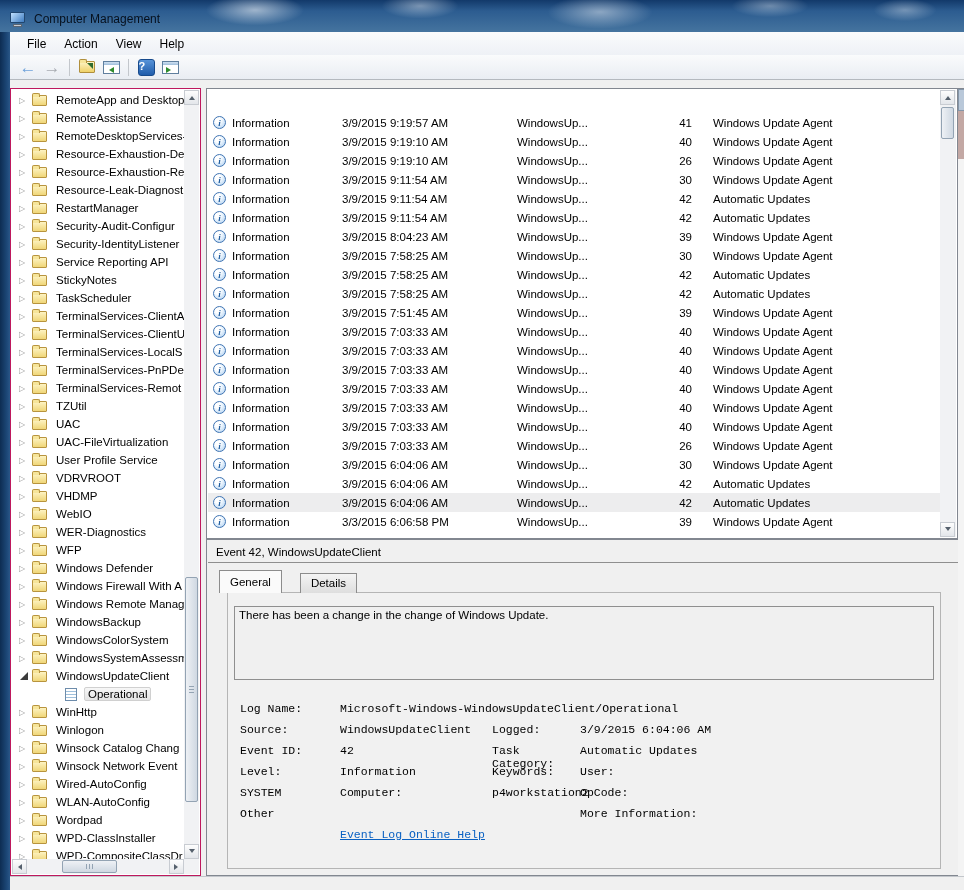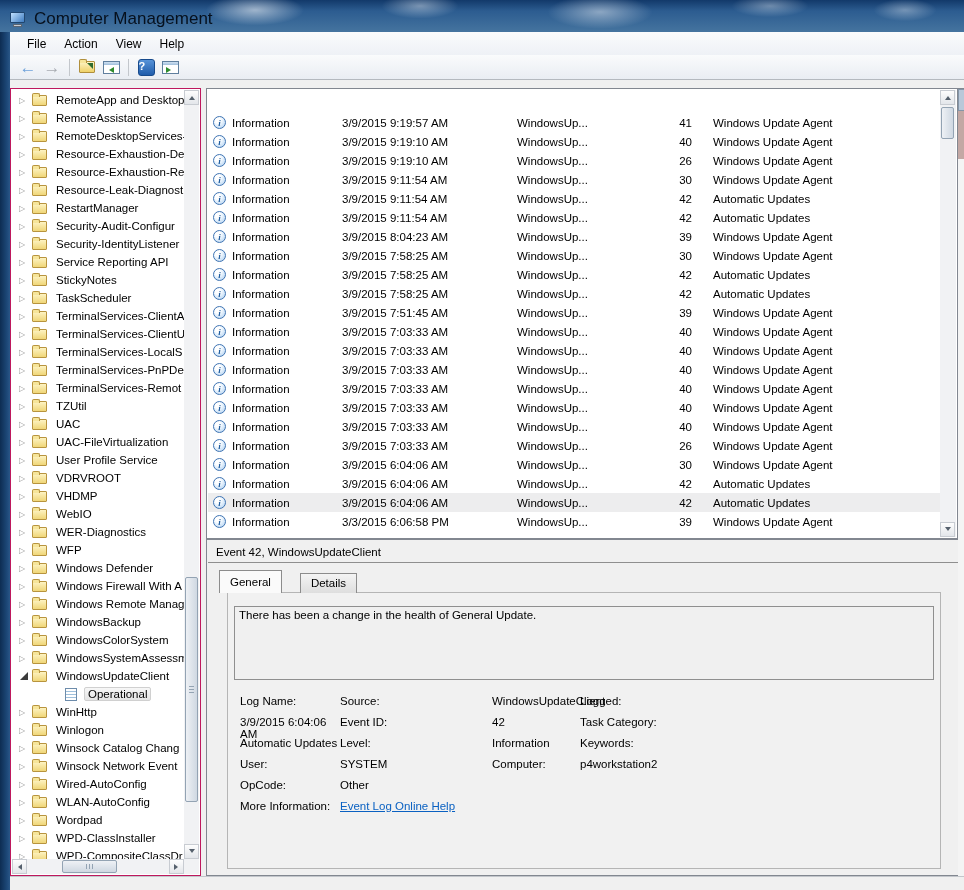--- a/index.html
+++ b/index.html
@@ -14,21 +14,21 @@
     position:absolute; left:0; top:0; width:964px; height:32px;
     background:
       radial-gradient(ellipse 70px 22px at 255px 10px, rgba(255,255,255,.55), transparent 70%),
       radial-gradient(ellipse 55px 18px at 420px 6px, rgba(255,255,255,.40), transparent 70%),
       radial-gradient(ellipse 75px 24px at 600px 12px, rgba(255,255,255,.45), transparent 70%),
       radial-gradient(ellipse 55px 16px at 770px 6px, rgba(255,255,255,.35), transparent 70%),
       radial-gradient(ellipse 45px 16px at 905px 10px, rgba(255,255,255,.35), transparent 70%),
       linear-gradient(#12396a, #2c5c90 34%, #45749f);
     display:flex; align-items:center; padding-left:10px; padding-top:6px;
   }
-  .titlebar .title-text{ margin-left:7px; font-size:17px; color:#06101d; }
+  .titlebar .title-text{ margin-left:7px; font-size:12px; color:#06101d; }
   .win-icon{ position:relative; width:17px; height:15px; }
   .win-icon .scr{ position:absolute; left:0; top:0; width:15px; height:11px;
     background:linear-gradient(135deg,#bfe0ff,#3f7cc0); border:1px solid #20466f; border-radius:1px;}
   .win-icon .base{ position:absolute; left:3px; bottom:0; width:9px; height:3px; background:#c8cdd4; border:1px solid #5a6572;}
   .frame-left{
     position:absolute; left:0; top:32px; width:10px; height:858px;
     background:linear-gradient(90deg,#0d2c52,#1d4878 70%,#2a5787);
   }
   
   .menubar{
@@ -139,22 +139,22 @@
     font-weight:bold; font-size:13px; line-height:16px; cursor:default;}
   .d-close::before{ content:"\00D7"; }
   .tabs{ position:absolute; left:12px; top:30px; display:flex; align-items:flex-end; height:23px; z-index:2;}
   .tab{ padding:3px 10px 2px 10px; border:1px solid #8c8c8c; border-bottom:none; margin-right:18px;
     background:linear-gradient(#f4f4f4,#dedede); font-size:11.5px; height:20px;}
   .tab.active{ background:#fafafa; height:23px; padding-top:5px; position:relative; }
   .groupbox{ position:absolute; left:20px; top:52px; width:714px; height:277px;
     border:1px solid #b5b5b5; background:#f1f1f1; z-index:1;}
   .msgbox{ position:absolute; left:6px; top:13px; right:6px; height:74px;
     border:1px solid #8f8f8f; background:#f0f0f0; padding:2px 4px; font-size:11.5px;}
-  .fields{ position:absolute; left:12px; top:102px; right:8px;
-    display:grid; grid-template-columns:100px 152px 88px auto; grid-auto-rows:21px; font-size:11.5px;}
+  .fields{ position:absolute; left:12px; top:109px; right:8px;
+    display:grid; grid-template-columns:100px 152px 88px auto; grid-auto-rows:21px; font-size:11.5px;font-family:Liberation Mono, monospace;}
   .fval.span3{ grid-column:2 / span 3; }
   .link{ color:#0a61c2; text-decoration:underline; cursor:pointer;}
   
   .right-sliver{ position:absolute; left:958px; top:88px; width:6px; height:788px; background:#f4f4f4;
     border-top:1px solid #828790;}
   .right-sliver .blk1{ height:22px; background:#b9c8d9; border:1px solid #8496a9; border-right:none;}
   .right-sliver .blk2{ height:48px; background:#9b6a63; opacity:.55;}
   .statusbar{ position:absolute; left:10px; top:876px; width:954px; height:14px;
     background:#f0f0f0; border-top:1px solid #c2c6cb;}
 </style>
@@ -700,24 +700,25 @@
 
   <div class="details-pane">
     <div class="d-header">Event 42, WindowsUpdateClient</div>
     <div class="d-close"></div>
     <div class="tabs" id="tabs">
         <div class="tab active">General</div>
         <div class="tab">Details</div>
       </div>
     <div class="groupbox">
       <div class="msgbox">
-        <span>There has been a change in the health of General Update.</span>
+        <span>There has been a change in the change of Windows Update.</span>
       </div>
       <div class="fields" id="fields">
           <div class="flabel">Log Name:</div>
+          <div class="fval span3">Microsoft-Windows-WindowsUpdateClient/Operational</div>
           <div class="flabel">Source:</div>
           <div class="fval">WindowsUpdateClient</div>
           <div class="flabel">Logged:</div>
           <div class="fval">3/9/2015 6:04:06 AM</div>
           <div class="flabel">Event ID:</div>
           <div class="fval">42</div>
           <div class="flabel">Task Category:</div>
           <div class="fval">Automatic Updates</div>
           <div class="flabel">Level:</div>
           <div class="fval">Information</div>

